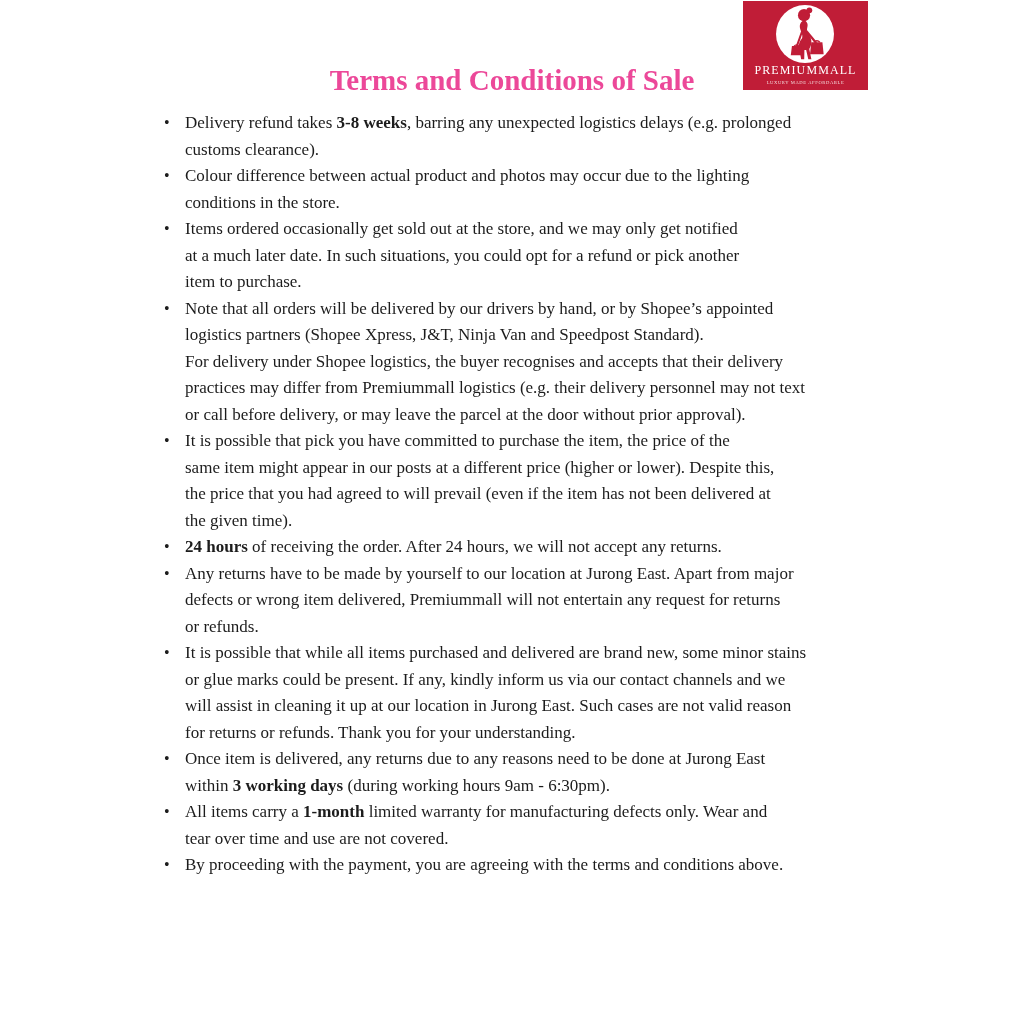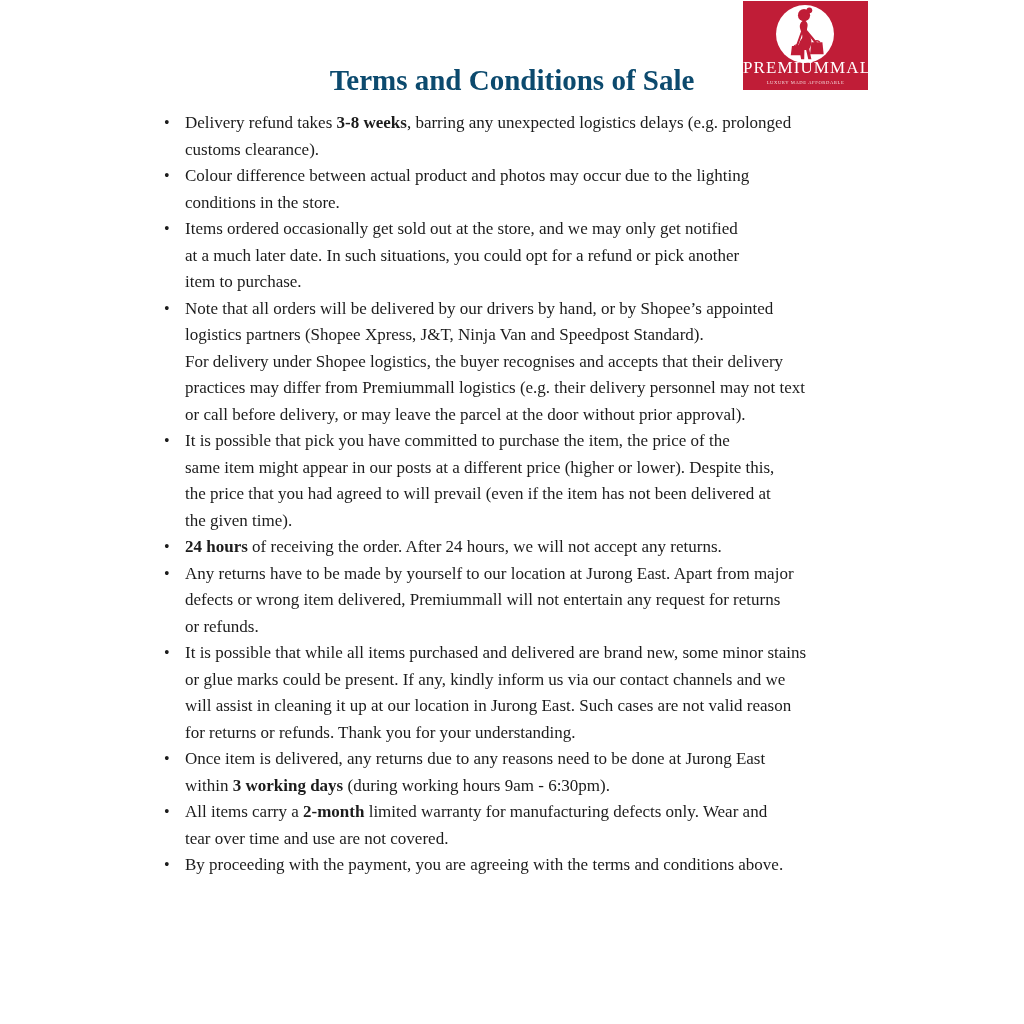--- a/index.html
+++ b/index.html
@@ -20,34 +20,34 @@
   }
   .logo-circle{
     position:absolute;left:33px;top:4px;
     width:58px;height:58px;border-radius:50%;
     background:#ffffff;overflow:hidden;
   }
   .logo-circle svg{display:block;width:58px;height:58px;}
   .logo-brand{
     position:absolute;left:0;right:0;bottom:12px;
     text-align:center;color:#ffffff;
-    font-size:17px;letter-spacing:1.1px;white-space:nowrap;
+    font-size:12px;letter-spacing:1.1px;white-space:nowrap;
   }
   .logo-tagline{
     position:absolute;left:0;right:0;bottom:5px;
     text-align:center;color:#f3d9da;
     font-size:4.6px;letter-spacing:0.6px;white-space:nowrap;
   }
 
   
   .title{
     margin:62px 0 0 0;
     text-align:center;
     font-size:29px;line-height:36px;
-    font-weight:bold;color:#0c4a6e;
+    font-weight:bold;color:#ec4899;
   }
   .notice-band{
     margin:20px 0 0 161px;
     width:703px;
     border-top:2px solid var(--rule-red,#D06A73);
     border-bottom:2px solid var(--rule-red,#D06A73);
     padding:3px 0 4px 0;
   }
   .notice{
     text-align:center;
@@ -158,21 +158,21 @@
 will assist in cleaning it up at our location in Jurong East. Such cases are not valid reason
 for returns or refunds. Thank you for your understanding.</span></span>
       </li>
       <li class="term">
         <span class="dot">•</span>
         <span class="term-text"><span>Once item is delivered, any returns due to any reasons need to be done at Jurong East
 within </span><span class="b">3 working days</span><span> (during working hours 9am - 6:30pm).</span></span>
       </li>
       <li class="term">
         <span class="dot">•</span>
-        <span class="term-text"><span>All items carry a </span><span class="b">2-month</span><span> limited warranty for manufacturing defects only. Wear and
+        <span class="term-text"><span>All items carry a </span><span class="b">1-month</span><span> limited warranty for manufacturing defects only. Wear and
 tear over time and use are not covered.</span></span>
       </li>
       <li class="term">
         <span class="dot">•</span>
         <span class="term-text"><span>By proceeding with the payment, you are agreeing with the terms and conditions above.</span></span>
       </li>
     </ul>
 
 </div>
 

